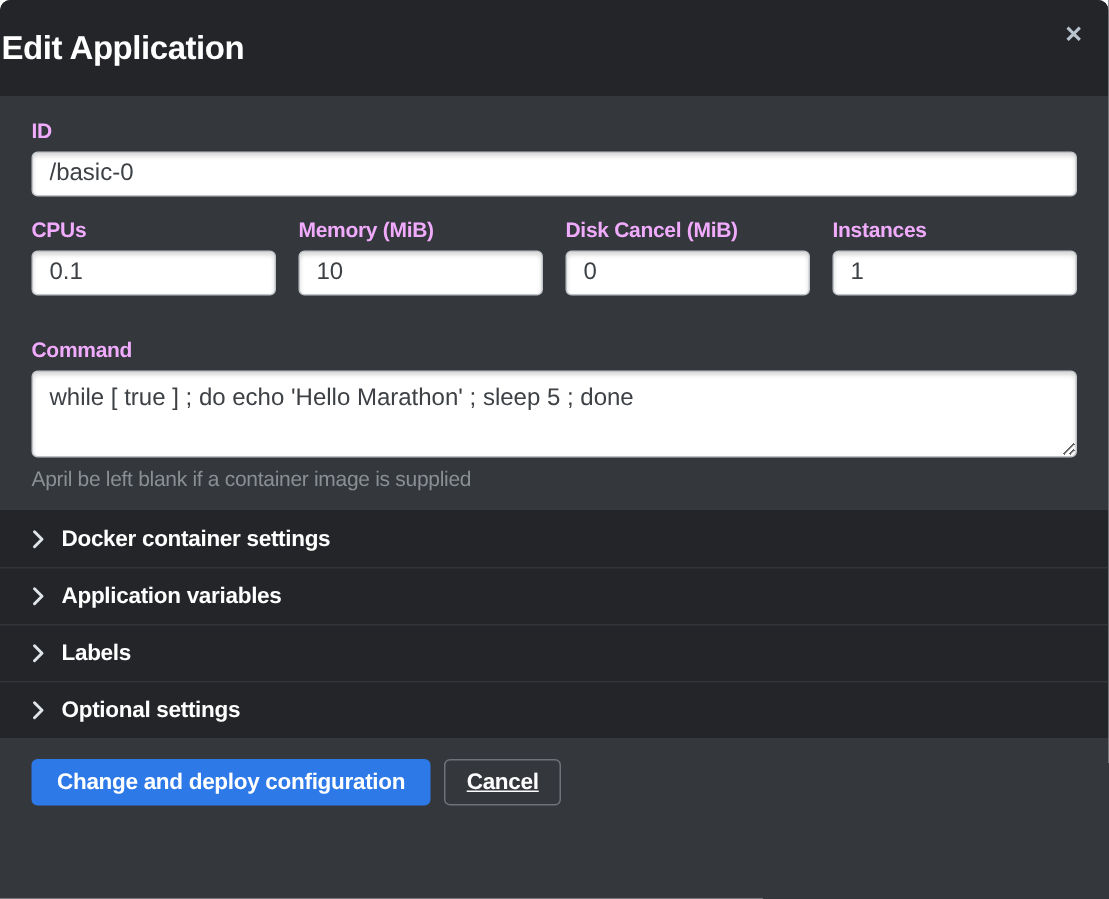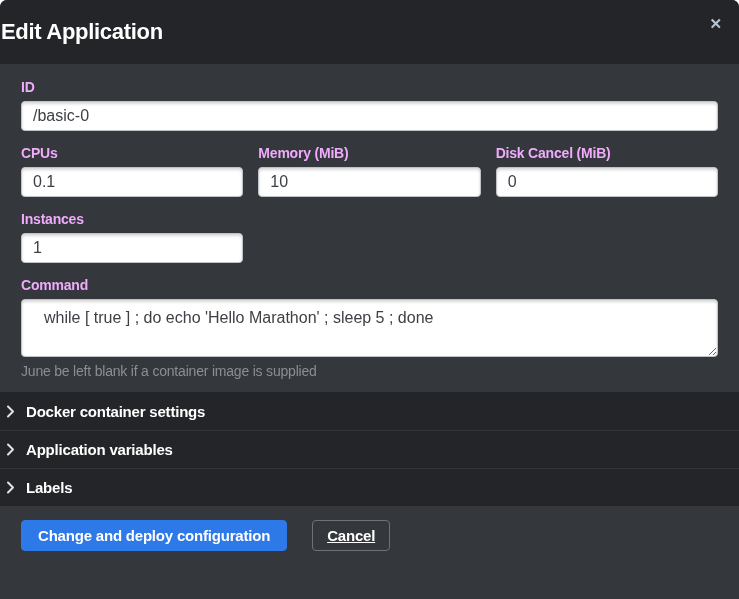--- a/index.html
+++ b/index.html
@@ -72,48 +72,48 @@
     border-radius: 4px;
     box-shadow: inset 0 2px 3px rgba(0,0,0,0.16);
     font-family: "Liberation Sans", sans-serif;
     font-size: 16px;
     color: #3d4145;
     outline: none;
   }
   .text-input { height: 30px; padding: 0 11px; }
   .text-area {
     height: 58px;
-    padding: 7px 22px;
+    padding: 7px 11px;
     resize: both;
     display: block;
     line-height: 1.35;
   }
   .field-row {
     display: grid;
-    grid-template-columns: repeat(3, 1fr);
+    grid-template-columns: repeat(4, 1fr);
     column-gap: 15px;
     margin-bottom: 14px;
   }
   .helper-text {
     margin-top: 6px;
     color: #8a8f94;
     font-size: 14px;
     letter-spacing: -0.2px;
   }
 
   
   .sections {
     background: #232528;
     flex: 0 0 auto;
   }
   .section-row {
     height: 38px;
     display: flex;
     align-items: center;
-    padding: 0 6px;
+    padding: 0 21px;
     cursor: pointer;
   }
   .section-row + .section-row { border-top: 1px solid #313539; }
   .chevron {
     display: inline-flex;
     align-items: center;
     margin-right: 11px;
     color: #dfe4e9;
   }
   .chevron svg { display: block; }
@@ -124,21 +124,21 @@
     letter-spacing: -0.2px;
   }
 
   
   .modal-footer {
     background: #34373c;
     flex: 1 1 auto;
     padding: 14px 21px;
     display: flex;
     align-items: flex-start;
-    gap: 25px;
+    gap: 9px;
   }
   .btn {
     height: 31px;
     border-radius: 4px;
     font-family: "Liberation Sans", sans-serif;
     font-size: 15px;
     font-weight: 700;
     letter-spacing: -0.2px;
     cursor: pointer;
     display: inline-flex;
@@ -192,21 +192,21 @@
       </div>
       <div class="form-group">
         <label class="form-label">Instances</label>
         <input class="text-input" type="text" value="1" style="">
       </div>
     </div>
 
     <div class="form-group">
       <label class="form-label">Command</label>
       <textarea class="text-area" style="">while [ true ] ; do echo 'Hello Marathon' ; sleep 5 ; done</textarea>
-      <div class="helper-text">June be left blank if a container image is supplied</div>
+      <div class="helper-text">April be left blank if a container image is supplied</div>
     </div>
 
   </div>
 
   <div class="sections">
 
     <div class="section-row">
       <span class="chevron">
         <svg width="9" height="13" viewBox="0 0 9 13">
             <polyline points="2,1.5 7,6.5 2,11.5" fill="none" stroke="currentColor" stroke-width="2" stroke-linecap="round" stroke-linejoin="round"></polyline>
@@ -227,20 +227,28 @@
     <div class="section-row">
       <span class="chevron">
         <svg width="9" height="13" viewBox="0 0 9 13">
             <polyline points="2,1.5 7,6.5 2,11.5" fill="none" stroke="currentColor" stroke-width="2" stroke-linecap="round" stroke-linejoin="round"></polyline>
           </svg>
       </span>
       <span class="section-label">Labels</span>
     </div>
 
 
+    <div class="section-row">
+      <span class="chevron">
+        <svg width="9" height="13" viewBox="0 0 9 13">
+            <polyline points="2,1.5 7,6.5 2,11.5" fill="none" stroke="currentColor" stroke-width="2" stroke-linecap="round" stroke-linejoin="round"></polyline>
+          </svg>
+      </span>
+      <span class="section-label">Optional settings</span>
+    </div>
 
   </div>
 
   <div class="modal-footer">
     <button class="btn btn-primary">Change and deploy configuration</button>
     <button class="btn btn-secondary">Cancel</button>
   </div>
 
 </div>
 

